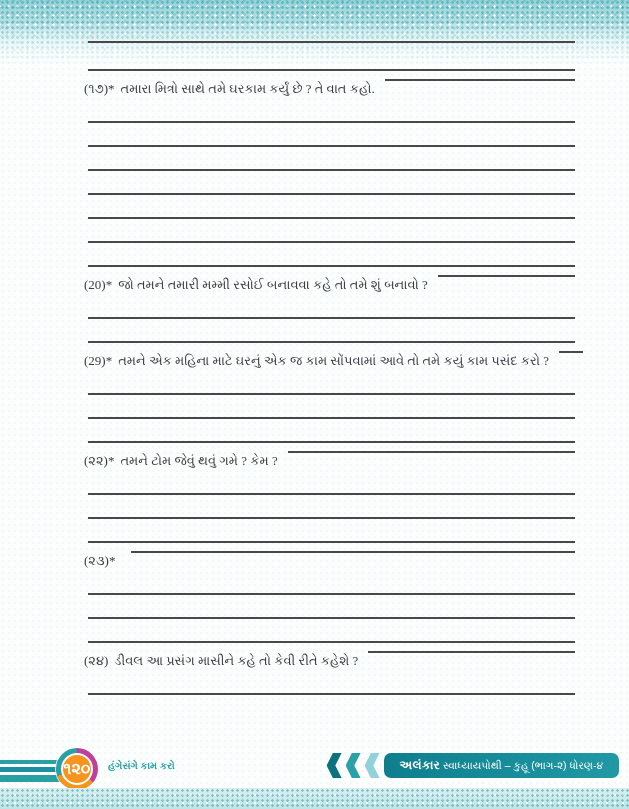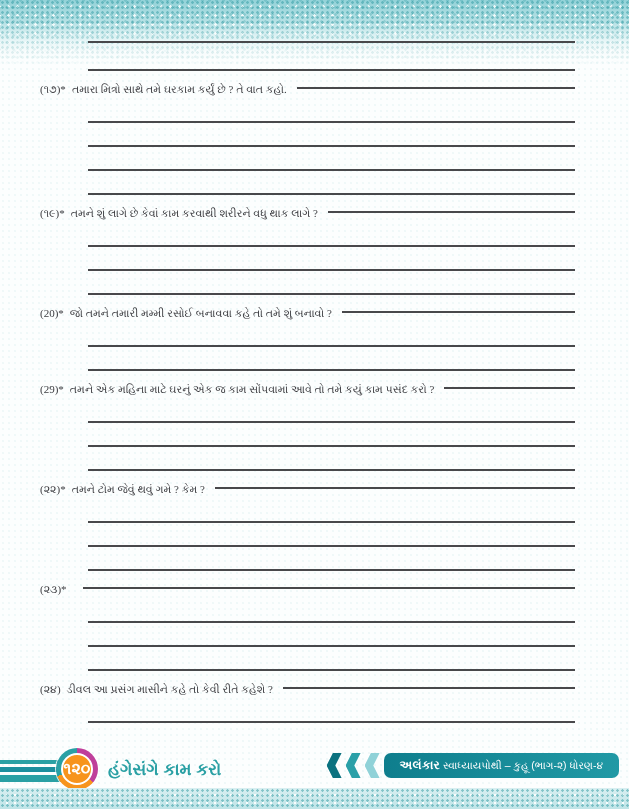--- a/index.html
+++ b/index.html
@@ -43,24 +43,25 @@
 
   
   .al {
     height: 22px;
     margin-left: 48px;
     border-bottom: 2px solid #48484b;
   }
   .al.top-second { margin-top: 4px; }
 
   .q-row {
-    display: flex; align-items: center;
+    display: flex; 
     margin-top: 8px; height: 20px;
-    font-size: 11px; line-height: 20px; color: #3c3c40;
+    font-size: 13px; line-height: 20px; color: #3c3c40;
     white-space: nowrap;
+    margin-left: 44px;
   }
   .q-label { margin-right: 6px; }
   .trail {
     flex: 1; min-width: 24px; height: 0;
     border-top: 2px solid #48484b;
     margin-left: 10px; margin-bottom: 3px;
   }
 
   
   .footer { position: absolute; left:0; right:0; bottom: 20px; height: 38px; }
@@ -81,21 +82,21 @@
   .page-badge-inner {
     width: 28px; height: 28px; border-radius: 50%;
     background: #f7941d; border: 2px solid #fff;
     color: #fff; font-weight: bold; font-size: 16px;
     display: flex; align-items: center; justify-content: center;
     font-family: "Liberation Sans", sans-serif;
   }
 
   .chapter-title {
     position: absolute; left: 108px; top: 9px;
-    color: #2aa0a4; font-weight: bold; font-size: 17px;
+    color: #2aa0a4; font-weight: bold; font-size: 10px;
     font-family: "Liberation Sans", sans-serif;
   }
 
   .footer-right {
     position: absolute; right: 10px; top: 2px;
     display: flex; align-items: center; gap: 4px;
   }
   .chev {
     width: 15px; height: 25px;
     clip-path: polygon(100% 0, 42% 0, 0 50%, 42% 100%, 100% 100%, 58% 50%);
@@ -134,25 +135,20 @@
       <div class="al"></div>
       <div class="al"></div>
     </section>
 
     <section>
       <div class="al"></div>
       <div class="al"></div>
     </section>
 
     <section>
-      <div class="q-row">
-        <span class="q-label">(૧૯)*</span>
-        <span class="q-text">તમને શું લાગે છે કેવાં કામ કરવાથી શરીરને વધુ થાક લાગે ?</span>
-        <span class="trail"></span>
-      </div>
       <div class="al"></div>
       <div class="al"></div>
       <div class="al"></div>
     </section>
 
     <section>
       <div class="q-row">
         <span class="q-label">(20)*</span>
         <span class="q-text">જો તમને તમારી મમ્મી રસોઈ બનાવવા કહે તો તમે શું બનાવો ?</span>
         <span class="trail"></span>

